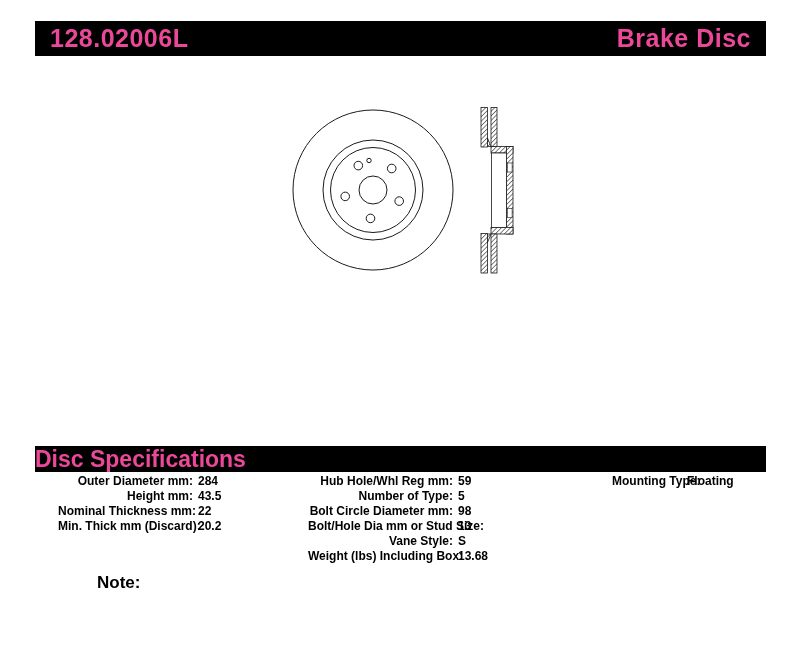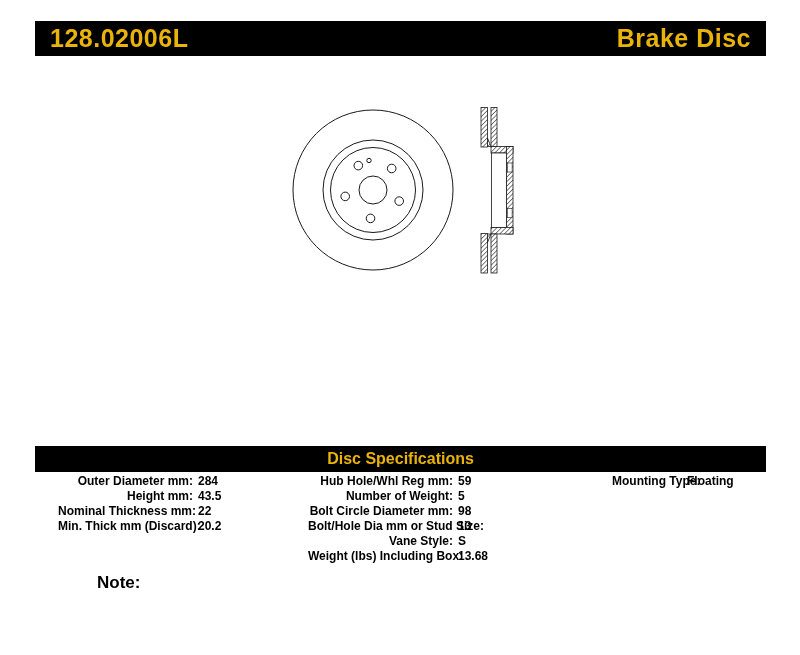--- a/index.html
+++ b/index.html
@@ -10,41 +10,40 @@
     background: #ffffff;
     font-family: "Liberation Sans", sans-serif;
     color: #000000;
     overflow: hidden;
   }
   .bar {
     position: absolute;
     left: 35px;
     width: 731px;
     background: #000000;
-    color: #eab308;
+    color: #ec4899;
     box-sizing: border-box;
     font-weight: bold;
   }
   .header-bar {
     top: 21px;
     height: 35px;
     display: flex;
     justify-content: space-between;
     align-items: center;
     padding: 0 15px;
     font-size: 25px;
     letter-spacing: 0.5px;
   }
   .section-bar {
     top: 446px;
     height: 26px;
     display: flex;
-    justify-content: center;
     align-items: center;
-    font-size: 16px;
+    font-size: 23px;
   }
   .diagram {
     position: absolute;
     left: 275px;
     top: 93px;
     width: 255px;
     height: 200px;
   }
   .spec-col {
     position: absolute;
@@ -148,21 +147,21 @@
       <span class="spec-value">20.2</span>
     </div>
   </div>
 
   <div class="spec-col col-mid">
     <div class="spec-row">
       <span class="spec-label lw-mid">Hub Hole/Whl Reg mm:</span>
       <span class="spec-value">59</span>
     </div>
     <div class="spec-row">
-      <span class="spec-label lw-mid">Number of Weight:</span>
+      <span class="spec-label lw-mid">Number of Type:</span>
       <span class="spec-value">5</span>
     </div>
     <div class="spec-row">
       <span class="spec-label lw-mid">Bolt Circle Diameter mm:</span>
       <span class="spec-value">98</span>
     </div>
     <div class="spec-row">
       <span class="spec-label lw-mid">Bolt/Hole Dia mm or Stud Size:</span>
       <span class="spec-value">13</span>
     </div>

